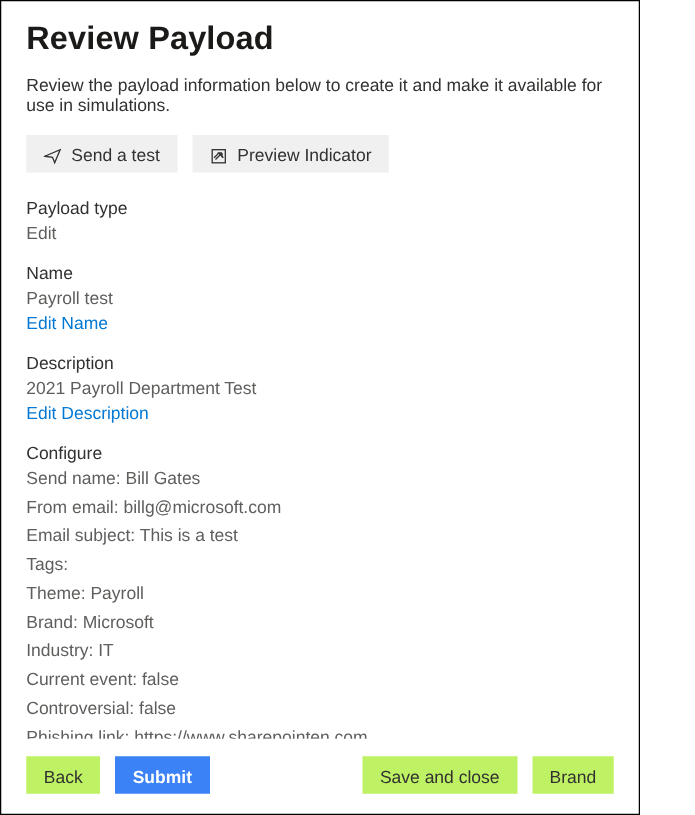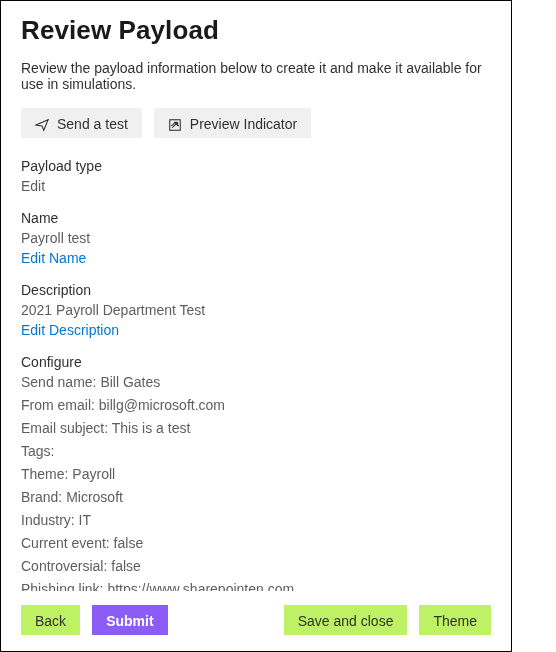--- a/index.html
+++ b/index.html
@@ -93,21 +93,21 @@
       gap: 12px;
       padding-top: 14px;
     }
     .footer .spacer {
       flex: 1;
     }
     .footer .btn {
       background: #bef264;
     }
     .footer .btn-primary {
-      background: #8b5cf6;
+      background: #3b82f6;
       color: #fff;
       font-weight: 600;
     }
     .content {
       overflow: hidden;
     }
   </style>
 </head>
 <body>
 
@@ -173,16 +173,16 @@
 
     </div>
 
   </div>
 
   <div class="footer">
     <button class="btn">Back</button>
     <button class="btn btn-primary">Submit</button>
     <div class="spacer"></div>
     <button class="btn">Save and close</button>
-    <button class="btn">Theme</button>
+    <button class="btn">Brand</button>
   </div>
 
 </div>
 
 </body></html>

